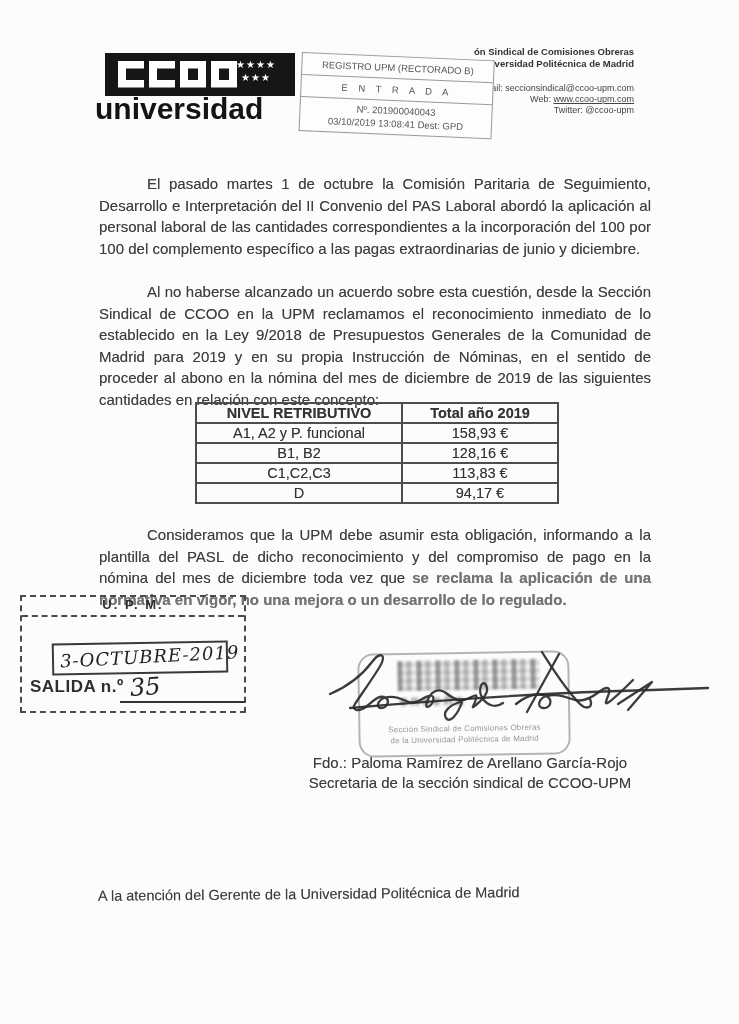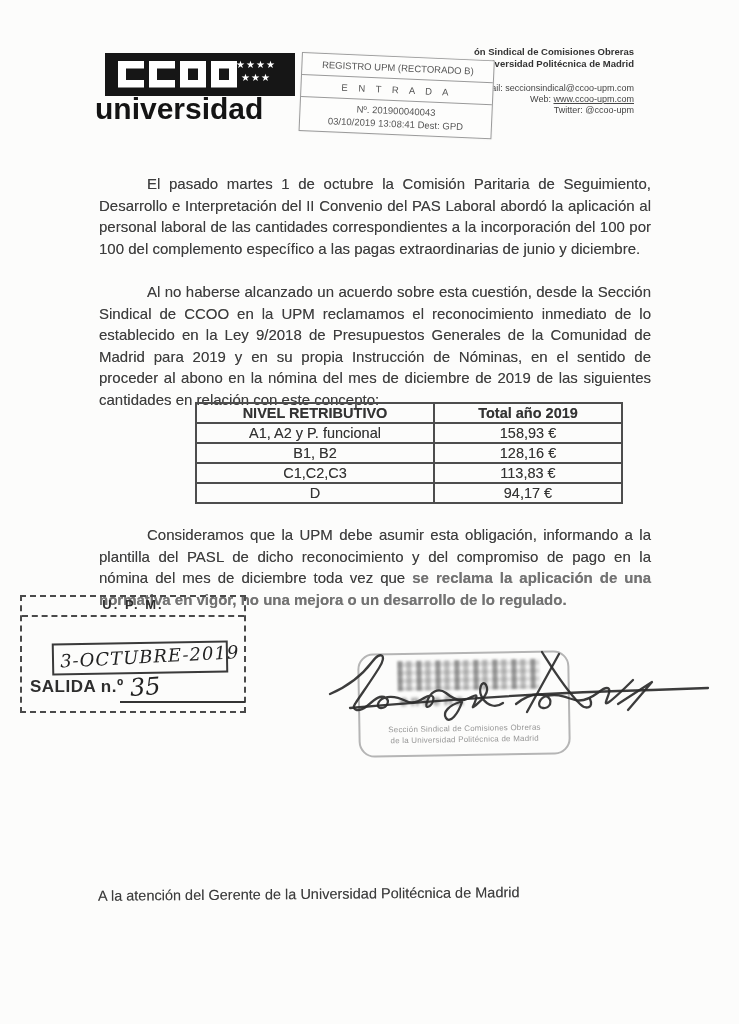--- a/index.html
+++ b/index.html
@@ -30,21 +30,21 @@
 
   
   .para{left:99px;width:552px;text-align:justify;font-size:15px;line-height:21.5px;
         text-indent:48px;color:#3d3d3d;text-shadow:0 0 .4px rgba(70,70,70,.55);}
   .p1{top:158px;} .p2{top:266px;} .p3{top:509px;}
   .p3 b{color:#737373;}
 
   
   .tbl{left:195px;top:402px;border-collapse:collapse;font-size:14.5px;color:#333;
        text-shadow:0 0 .4px rgba(70,70,70,.5);}
-  .tbl th,.tbl td{border:2px solid #4d4d4d;padding:0 20px;height:18px;}
+  .tbl th,.tbl td{border:2px solid #4d4d4d;padding:0 4px;height:18px;}
   .tbl th{font-weight:bold;text-align:center;}
   .col-nivel{width:196px;text-align:center;}
   .col-total{width:146px;text-align:center;}
 
   
   .salida-stamp{left:20px;top:595px;width:226px;height:118px;border:2px dashed #4a4a4a;
                 box-sizing:border-box;color:#2e2e2e;z-index:2;}
   .salida-org{margin-top:4px;text-align:center;font-size:14.5px;font-weight:600;letter-spacing:.3px;}
   .salida-org2{text-align:center;font-size:13px;font-weight:700;letter-spacing:2px;}
   .salida-divider{margin-top:3px;border-top:2px dashed #4a4a4a;}
@@ -172,16 +172,20 @@
   <svg class="abs sig-svg" width="392" height="95" viewBox="0 0 392 95">
     <path d="M8 52 C22 46 38 36 50 20 C58 9 66 12 57 26 C47 42 38 54 33 62 C29 68 36 71 45 64 C52 58 58 52 64 56 C68 59 65 66 59 66 C54 66 55 59 62 56 C70 53 78 56 84 59 C90 62 96 60 102 56 C108 52 113 53 111 59 C109 65 102 68 105 60 C108 50 116 45 124 51 C130 56 138 60 145 57 C151 55 156 50 154 57 C152 64 148 68 154 63 C161 57 168 50 164 43 C160 37 155 48 161 57 C166 64 174 66 181 61"></path>
     <path d="M140 60 C136 72 128 82 124 76 C120 70 128 63 138 60"></path>
     <path d="M194 62 C204 54 214 50 224 54 C232 58 228 67 221 66 C214 65 217 56 225 54 C236 51 245 56 253 58 C261 60 269 56 277 50 C283 45 289 44 287 51 C285 58 281 64 287 60 C294 55 303 46 311 38"></path>
     <path d="M205 70 L237 12"></path>
     <path d="M220 10 C229 24 243 47 258 62 C264 68 272 66 268 57"></path>
     <path d="M28 66 C120 58 240 50 330 48 L386 46"></path>
     <path d="M296 62 L330 40 L306 68"></path>
   </svg>
 
+  <div class="abs fdo-block">
+    <div>Fdo.: Paloma Ramírez de Arellano García-Rojo</div>
+    <div>Secretaria de la sección sindical de CCOO-UPM</div>
+  </div>
 
   <div class="abs closing">A la atención del Gerente de la Universidad Politécnica de Madrid</div>
 
 </div>
 
 </body></html>

